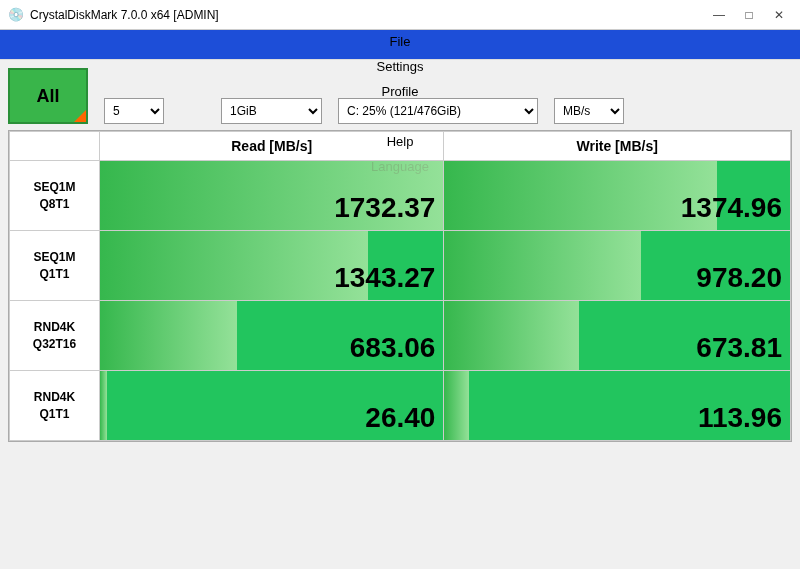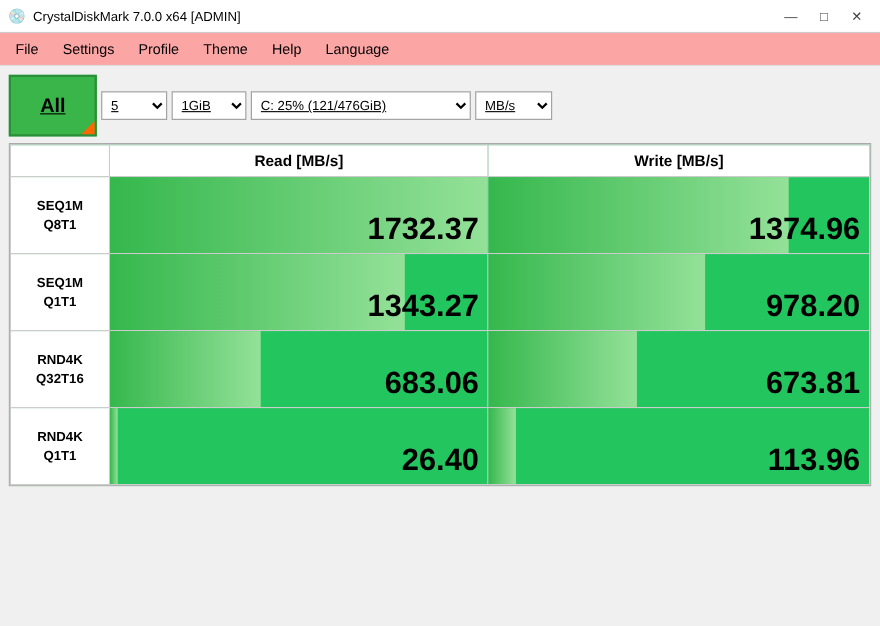--- a/index.html
+++ b/index.html
@@ -47,49 +47,49 @@
       cursor: pointer;
       font-size: 12px;
       display: flex;
       align-items: center;
       justify-content: center;
       color: #444;
     }
 
     
     .menu-bar {
-      background: #fca5a5;
+      background: #1d4ed8;
       height: 30px;
       display: flex;
       align-items: center;
       padding: 0 4px;
       border-bottom: 1px solid #ddd;
       gap: 2px;
+      flex-direction: column;
     }
     .menu-item {
       padding: 4px 10px;
       cursor: pointer;
       border-radius: 2px;
       font-size: 13px;
       color: #000;
     }
 
     
     .main-content {
       padding: 8px;
       background: #f0f0f0;
     }
 
     
     .controls-row {
       display: flex;
-      align-items: center;
-      gap: 4px;
+      align-items: flex-end;
+      gap: 16px;
       margin-bottom: 6px;
-      text-decoration: underline;
     }
 
     .all-button {
       background: #39b54a;
       color: #000;
       font-weight: bold;
       font-size: 18px;
       width: 80px;
       height: 56px;
       border: 2px solid #2a8f38;
@@ -115,21 +115,21 @@
     select {
       height: 26px;
       border: 1px solid #999;
       background: #fff;
       font-size: 12px;
       padding: 0 4px;
       cursor: pointer;
     }
 
     .select-passes { width: 60px; }
-    .select-size { width: 68px; }
+    .select-size { width: 101px; margin-left: 41px; }
     .select-drive { width: 200px; }
     .select-unit { width: 70px; }
 
     
     .results-table {
       width: 100%;
       border-collapse: collapse;
       background: #22c55e;
     }
 

